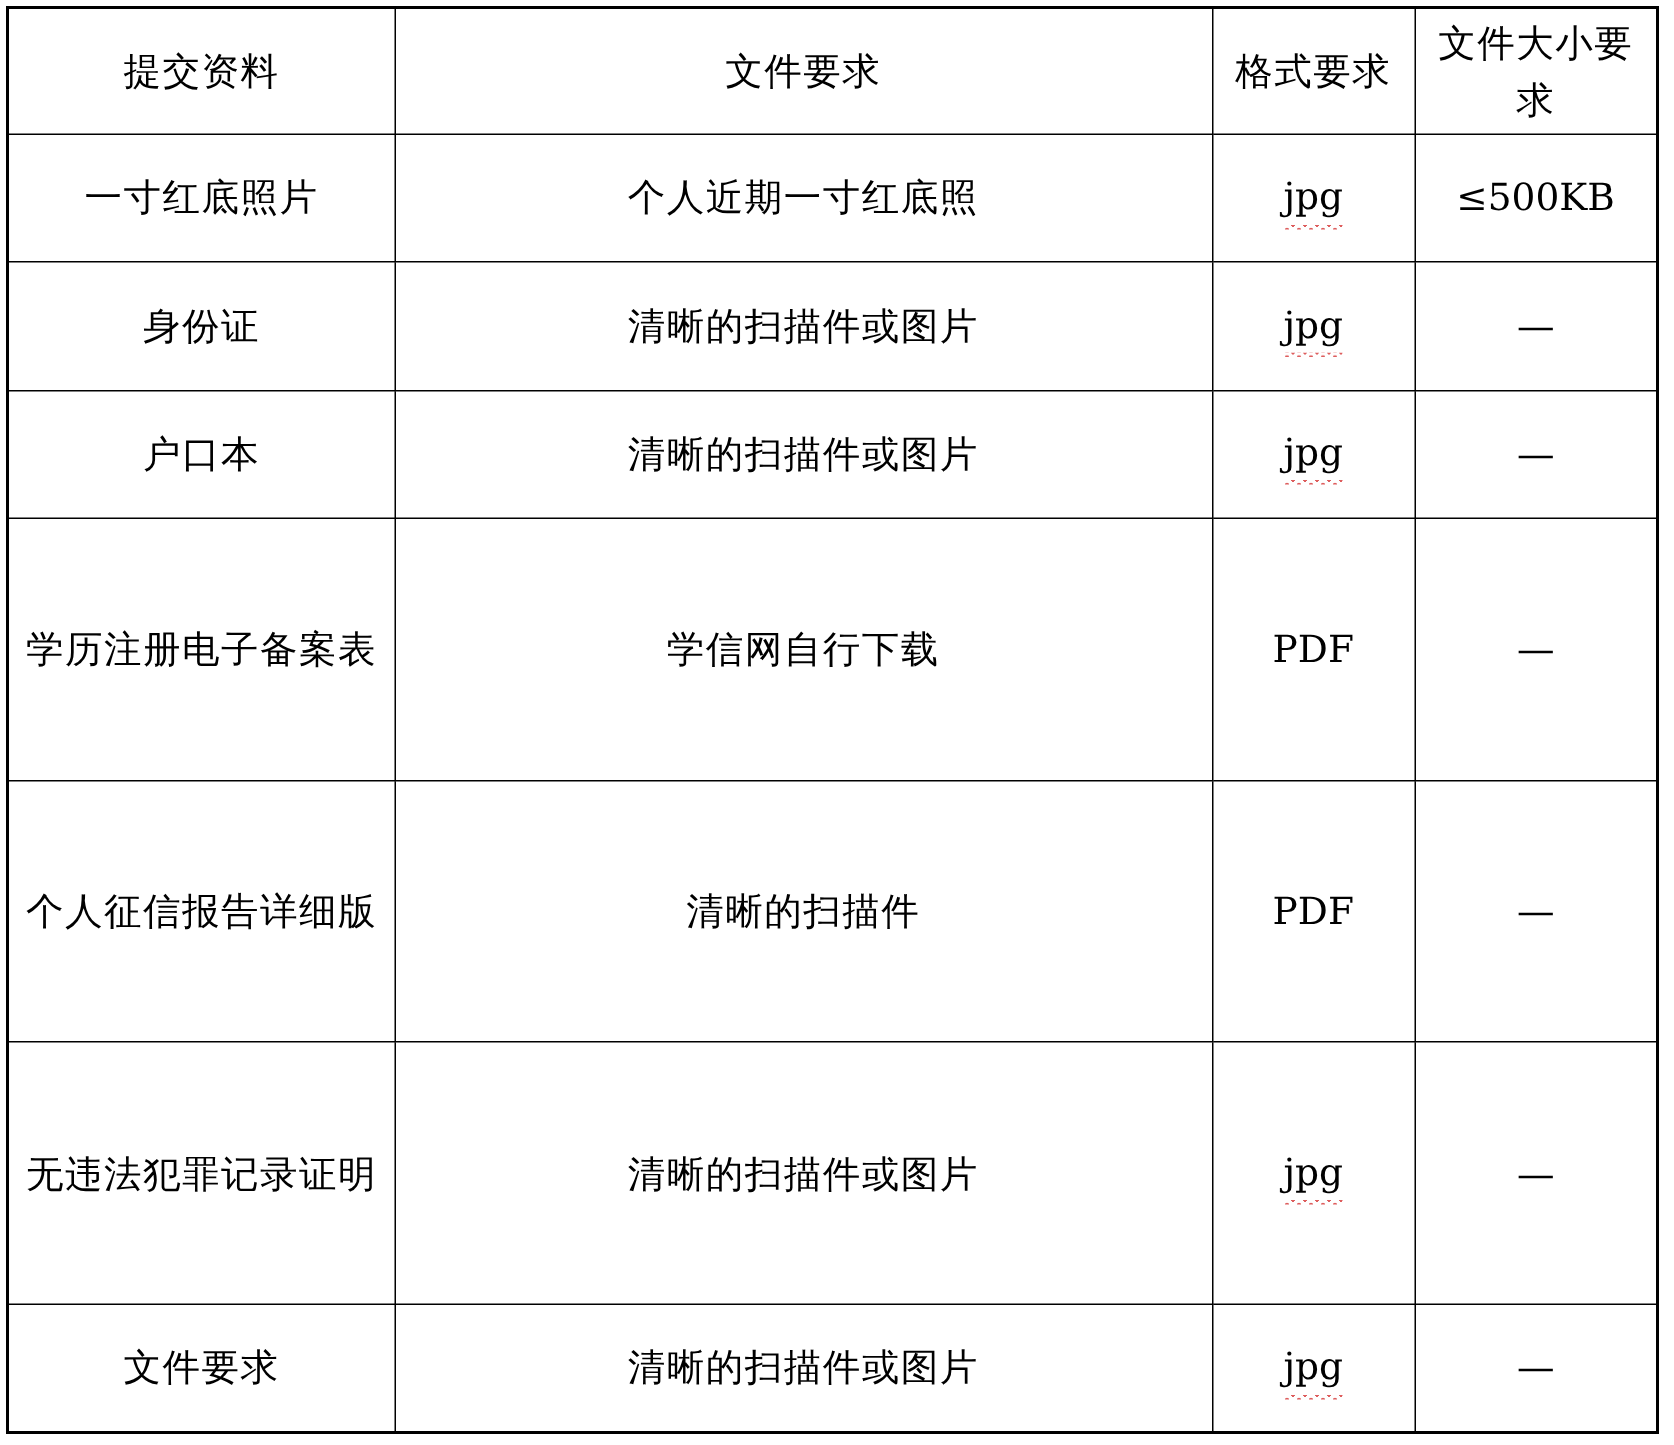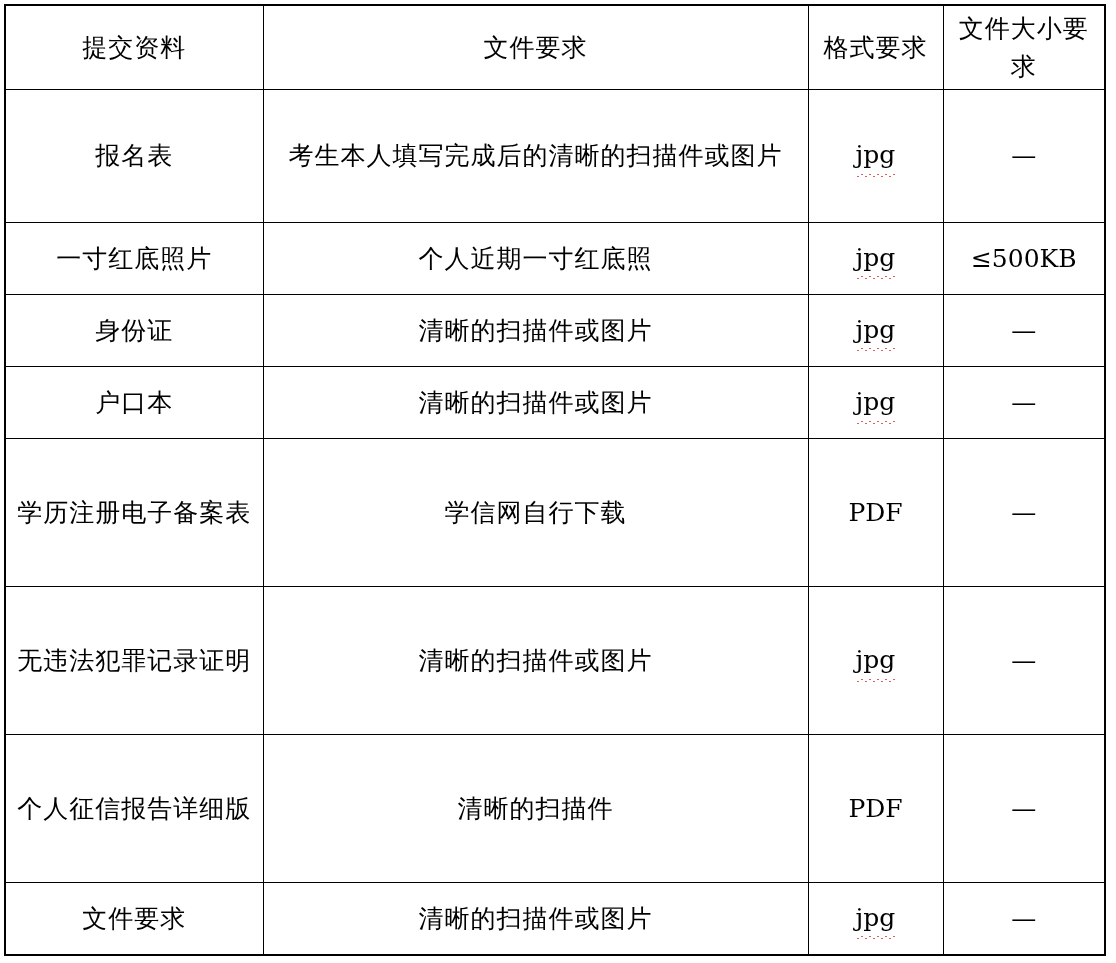--- a/index.html
+++ b/index.html
@@ -99,26 +99,20 @@
     </colgroup>
     <thead>
       <tr>
         <td>提交资料</td>
         <td>文件要求</td>
         <td>格式要求</td>
         <td>文件大小要求</td>
       </tr>
     </thead>
     <tbody>
-      <tr style="height:114px;">
-        <td class="col-submit">报名表</td>
-        <td class="col-req">考生本人填写完成后的清晰的扫描件或图片</td>
-        <td class="col-format"><span class="squiggle">jpg</span></td>
-        <td class="col-size dash">—</td>
-      </tr>
       <tr style="height:62px;">
         <td class="col-submit">一寸红底照片</td>
         <td class="col-req">个人近期一寸红底照</td>
         <td class="col-format"><span class="squiggle">jpg</span></td>
         <td class="col-size">≤500KB</td>
       </tr>
       <tr style="height:62px;">
         <td class="col-submit">身份证</td>
         <td class="col-req">清晰的扫描件或图片</td>
         <td class="col-format"><span class="squiggle">jpg</span></td>
@@ -130,29 +124,29 @@
         <td class="col-format"><span class="squiggle">jpg</span></td>
         <td class="col-size dash">—</td>
       </tr>
       <tr style="height:127px;">
         <td class="col-submit">学历注册电子备案表</td>
         <td class="col-req">学信网自行下载</td>
         <td class="col-format">PDF</td>
         <td class="col-size dash">—</td>
       </tr>
       <tr style="height:127px;">
+        <td class="col-submit">个人征信报告详细版</td>
+        <td class="col-req">清晰的扫描件</td>
+        <td class="col-format">PDF</td>
+        <td class="col-size dash">—</td>
+      </tr>
+      <tr style="height:127px;">
         <td class="col-submit">无违法犯罪记录证明</td>
         <td class="col-req">清晰的扫描件或图片</td>
         <td class="col-format"><span class="squiggle">jpg</span></td>
-        <td class="col-size dash">—</td>
-      </tr>
-      <tr style="height:127px;">
-        <td class="col-submit">个人征信报告详细版</td>
-        <td class="col-req">清晰的扫描件</td>
-        <td class="col-format">PDF</td>
         <td class="col-size dash">—</td>
       </tr>
       <tr style="height:62px;">
         <td class="col-submit">文件要求</td>
         <td class="col-req">清晰的扫描件或图片</td>
         <td class="col-format"><span class="squiggle">jpg</span></td>
         <td class="col-size dash">—</td>
       </tr>
     </tbody>
   </table>

